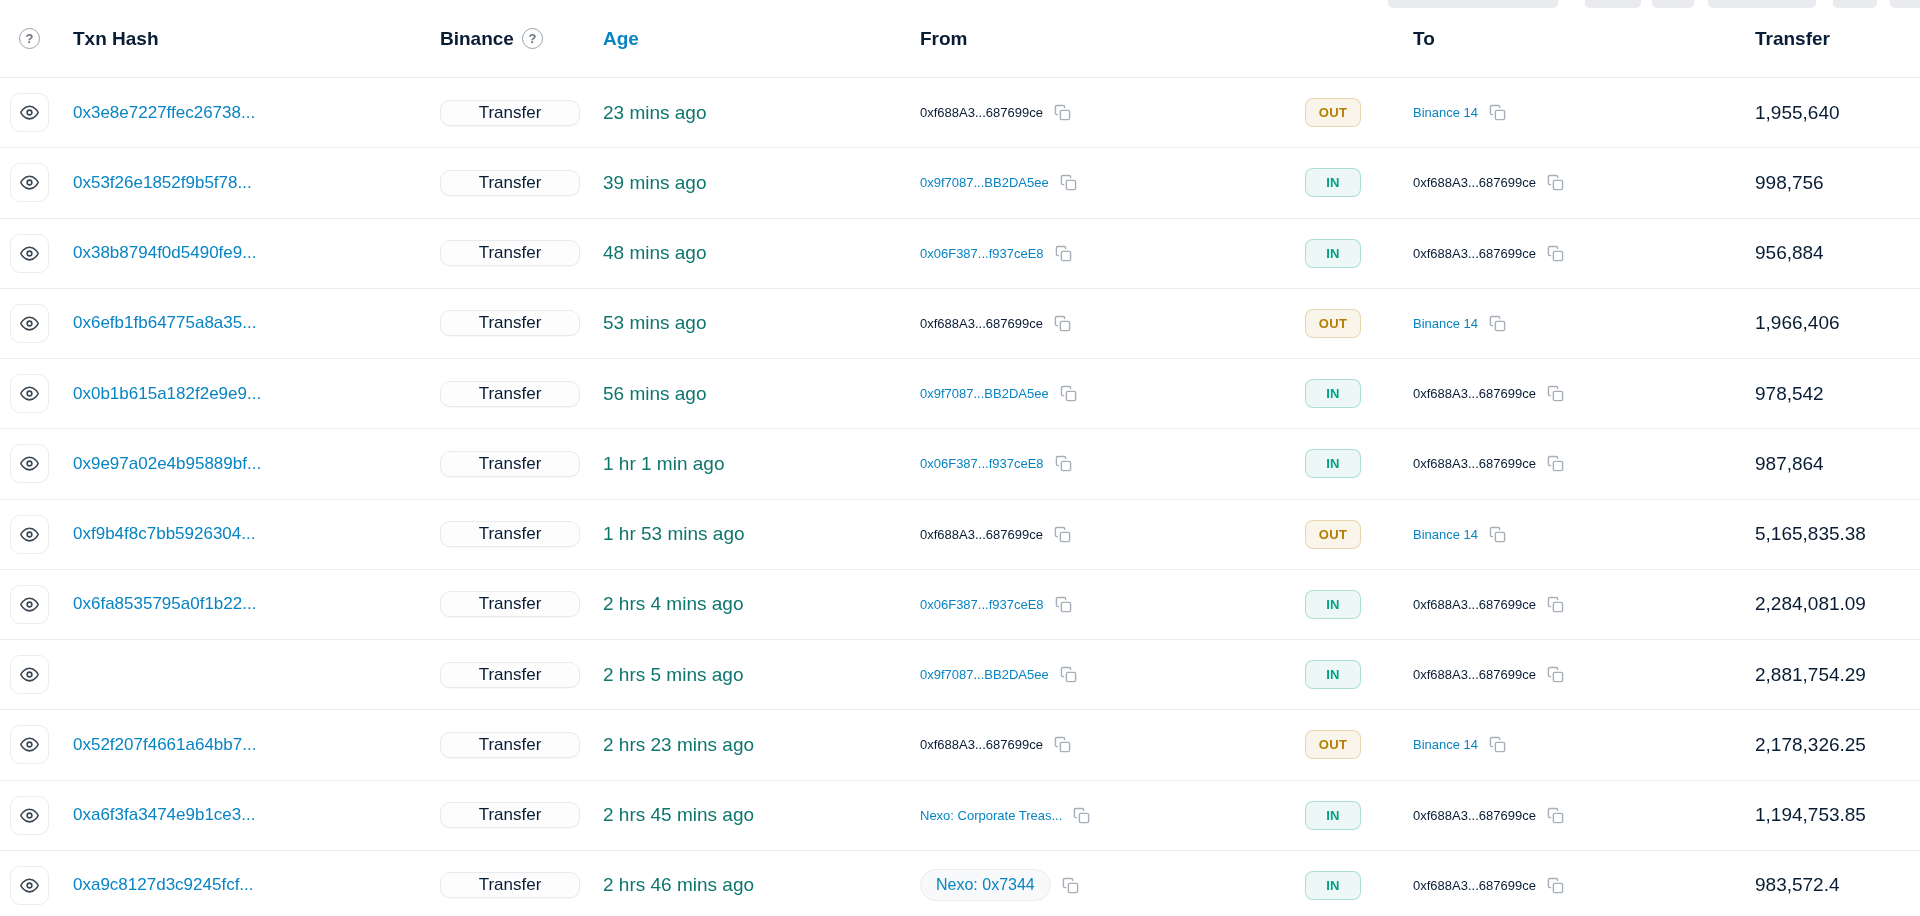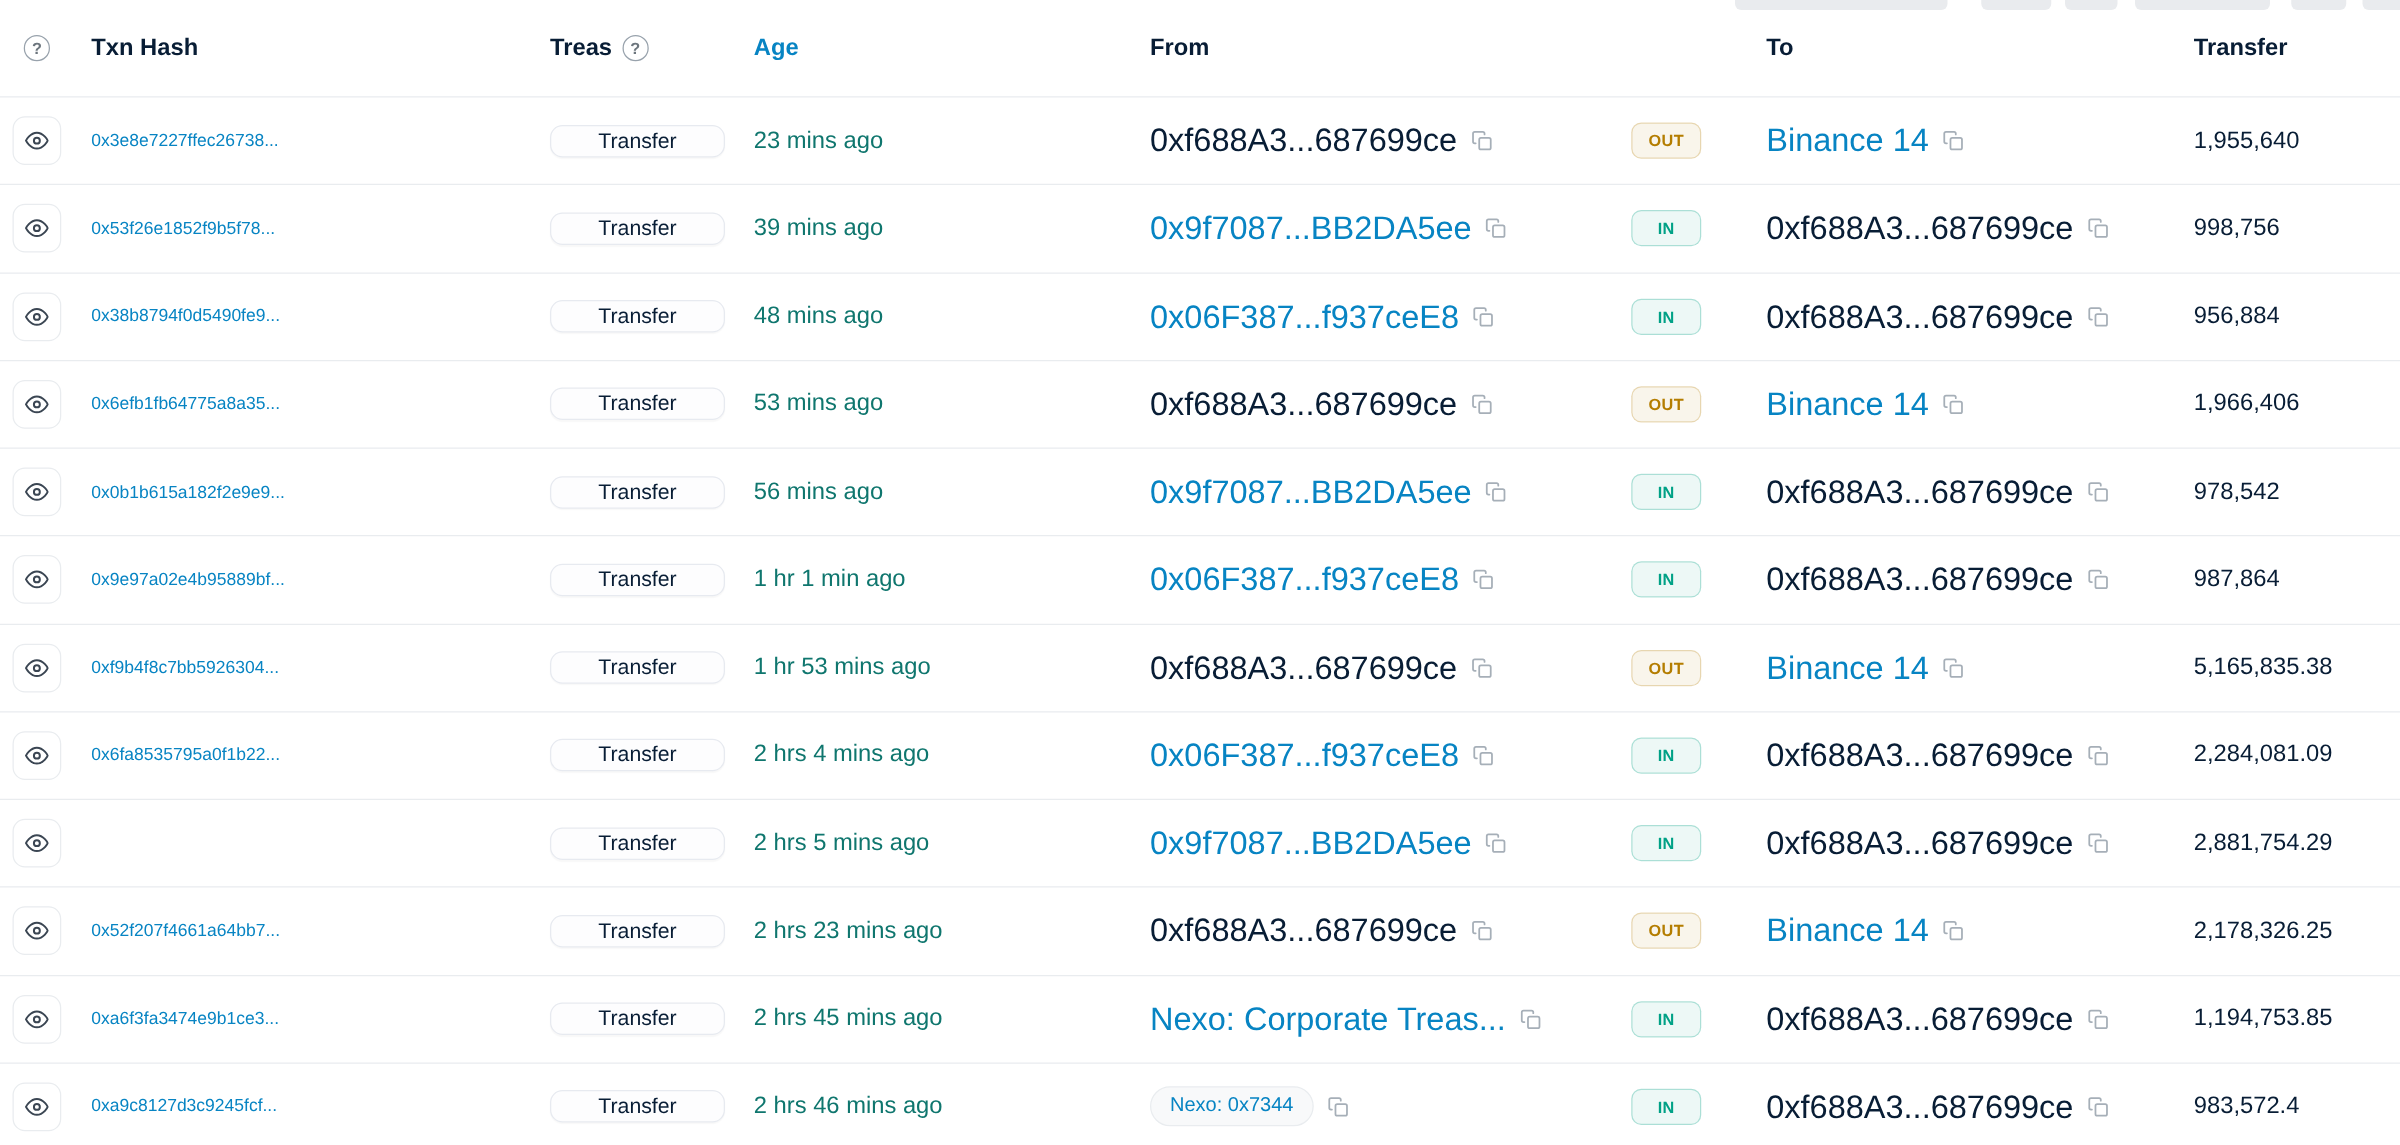--- a/index.html
+++ b/index.html
@@ -30,31 +30,31 @@
   .h-method { display:flex; align-items:center; gap:8px; }
 
   .help { width:21px; height:21px; border-radius:50%; border:1.5px solid #98a2ac;
     color:#6c757d; font-size:13px; font-weight:700; display:flex; align-items:center;
     justify-content:center; background:#fff; cursor:pointer; }
 
   .eye-btn { width:39px; height:39px; border:1px solid #e9ecef; border-radius:10px;
     background:#fff; color:#3b4653; display:flex; align-items:center; justify-content:center;
     cursor:pointer; }
 
-  .hash-link { font-size:14px; color:#0784c3; white-space:nowrap; overflow:hidden;
+  .hash-link { font-size:17px; color:#0784c3; white-space:nowrap; overflow:hidden;
     text-overflow:ellipsis; max-width:340px; cursor:pointer; }
 
   .method-btn { width:140px; height:26px; border:1px solid #e7eaf0; border-radius:10px;
     background:#fdfdfe; box-shadow:0 1px 1px rgba(0,0,0,.03); font-size:17px; color:#081d35;
     display:flex; align-items:center; justify-content:center; cursor:pointer;
     font-family:inherit; }
 
   .age-text { font-size:19px; color:#0f766e; white-space:nowrap; }
 
-  .addr { font-size:26px; white-space:nowrap; overflow:hidden; text-overflow:ellipsis; }
+  .addr { font-size:13px; white-space:nowrap; overflow:hidden; text-overflow:ellipsis; }
   .addr.self { color:#081d35; }
   .addr.link { color:#0784c3; cursor:pointer; }
   .addr.pill { color:#0784c3; cursor:pointer; border:1px solid #e9ecef; background:#f8f9fa;
     border-radius:999px; padding:6px 15px; font-size:16px; }
 
   .copy-btn { background:none; border:none; color:#a6afb8; cursor:pointer; display:flex;
     align-items:center; padding:0; flex:none; }
 
   .badge { width:56px; height:29px; border-radius:8px; font-size:13px; font-weight:700;
     letter-spacing:.3px; display:flex; align-items:center; justify-content:center; }
@@ -76,21 +76,21 @@
   <div class="frag" style="left:1890px;width:34px;"></div>
 
   <div>
 
     <div class="thead">
       <div class="c-eye">
         <span class="help">?</span>
       </div>
       <div class="c-hash hcell">Txn Hash</div>
       <div class="c-method h-method">
-        <span class="hcell">Treas</span>
+        <span class="hcell">Binance</span>
         <span class="help">?</span>
       </div>
       <div class="c-age hcell link">Age</div>
       <div class="c-from hcell">From</div>
       <div class="c-to hcell">To</div>
       <div class="c-qty hcell">Transfer</div>
     </div>
 
     <div id="tbody">
         <div class="trow">

